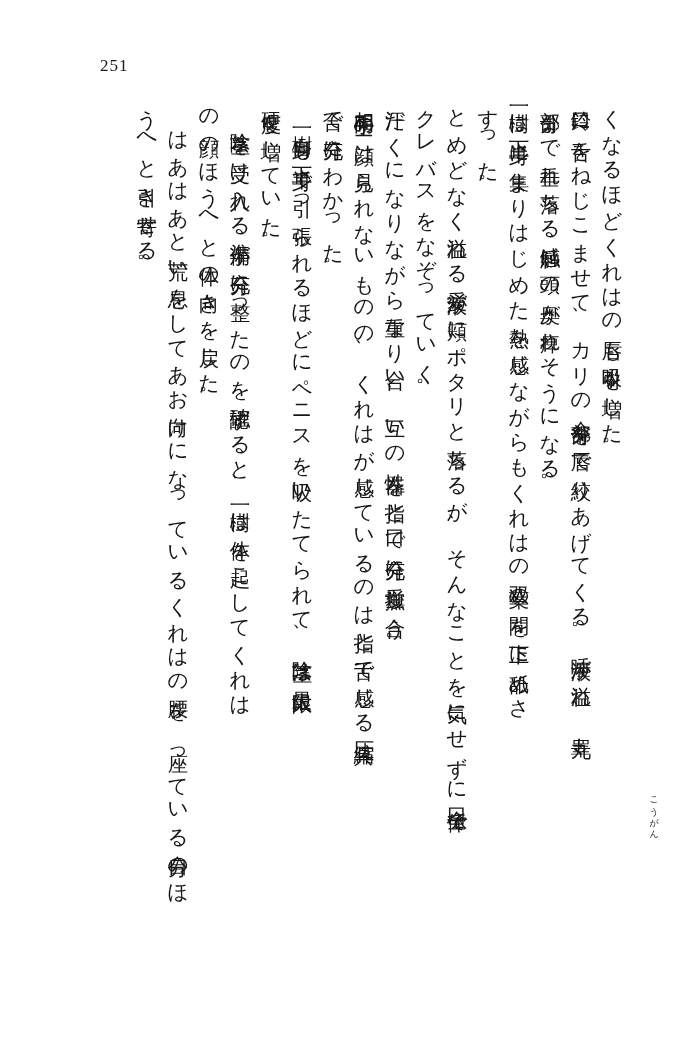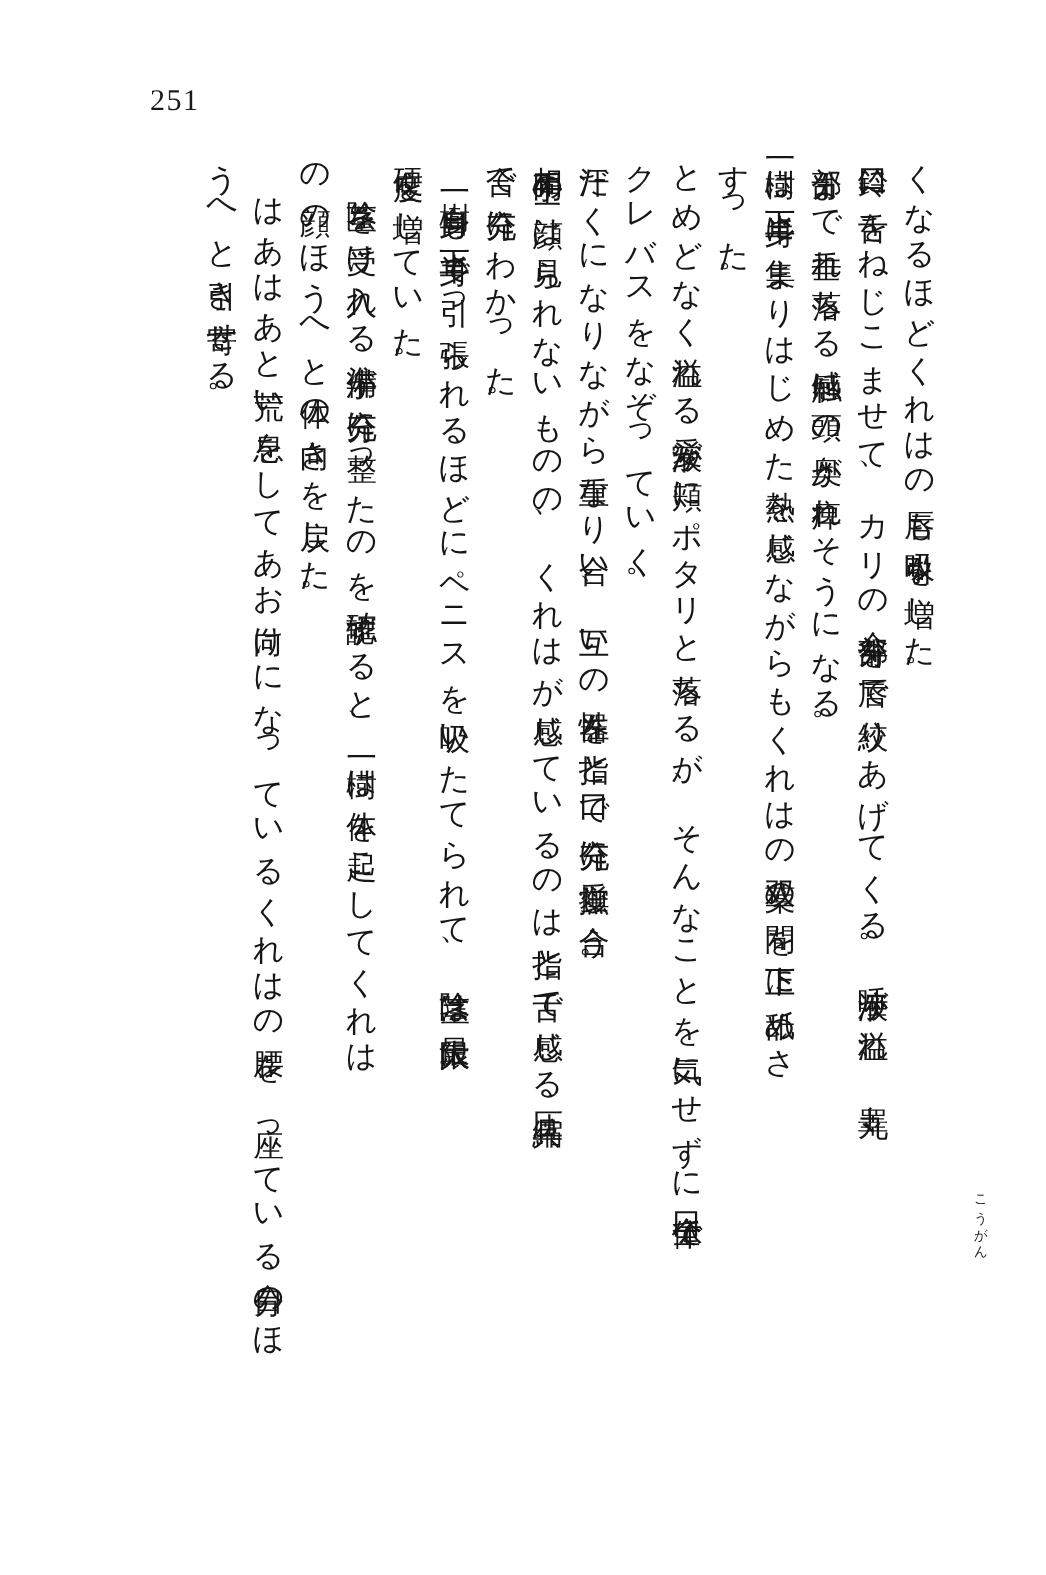--- a/index.html
+++ b/index.html
@@ -16,21 +16,21 @@
     width: 697px;
     height: 1050px;
     background: #ffffff;
     overflow: hidden;
   }
   .page-number {
     position: absolute;
     top: 56px;
     left: 100px;
     font-family: "Liberation Serif", "DejaVu Serif", serif;
-    font-size: 20px;
+    font-size: 17px;
     letter-spacing: 1px;
     color: #1a1a1a;
   }
   .text-block {
     position: absolute;
     top: 95px;
     left: 62px;
     width: 560px;
     height: 890px;
     display: flex;

